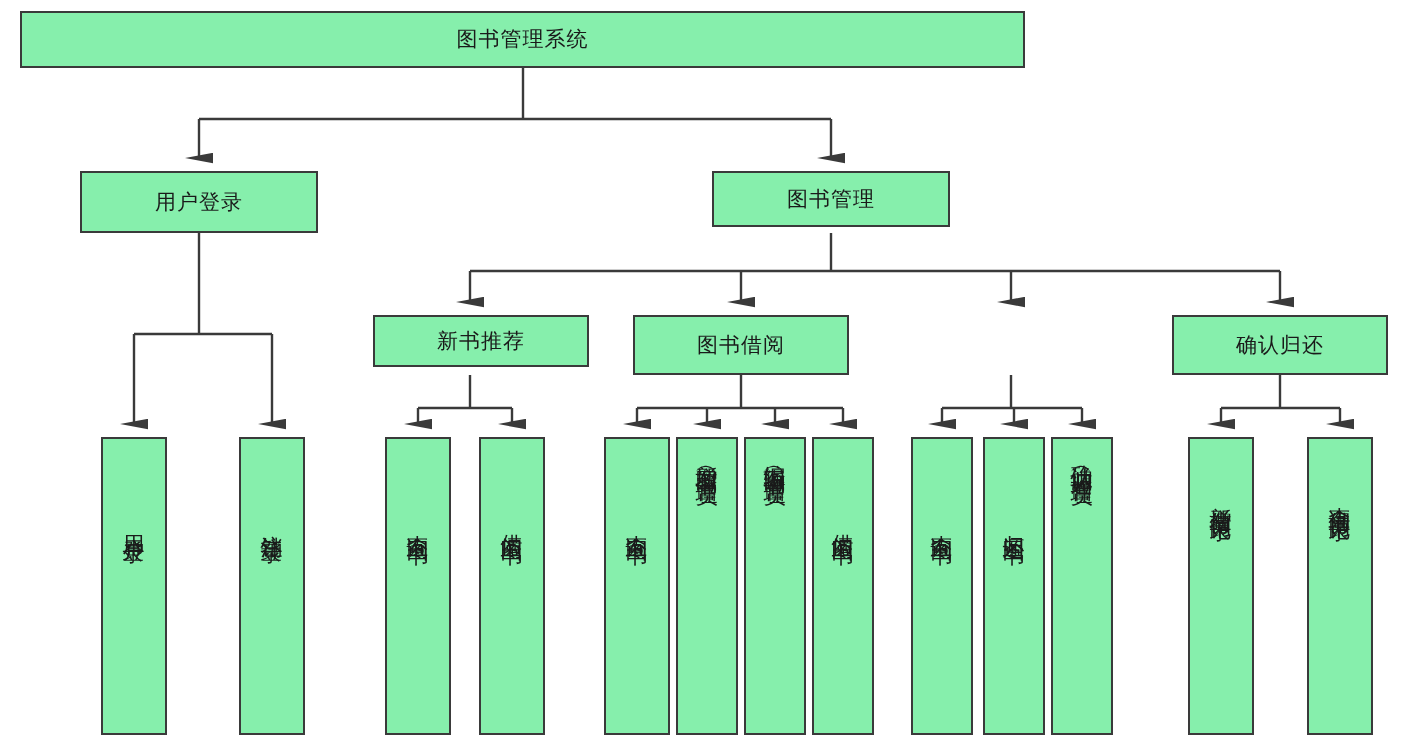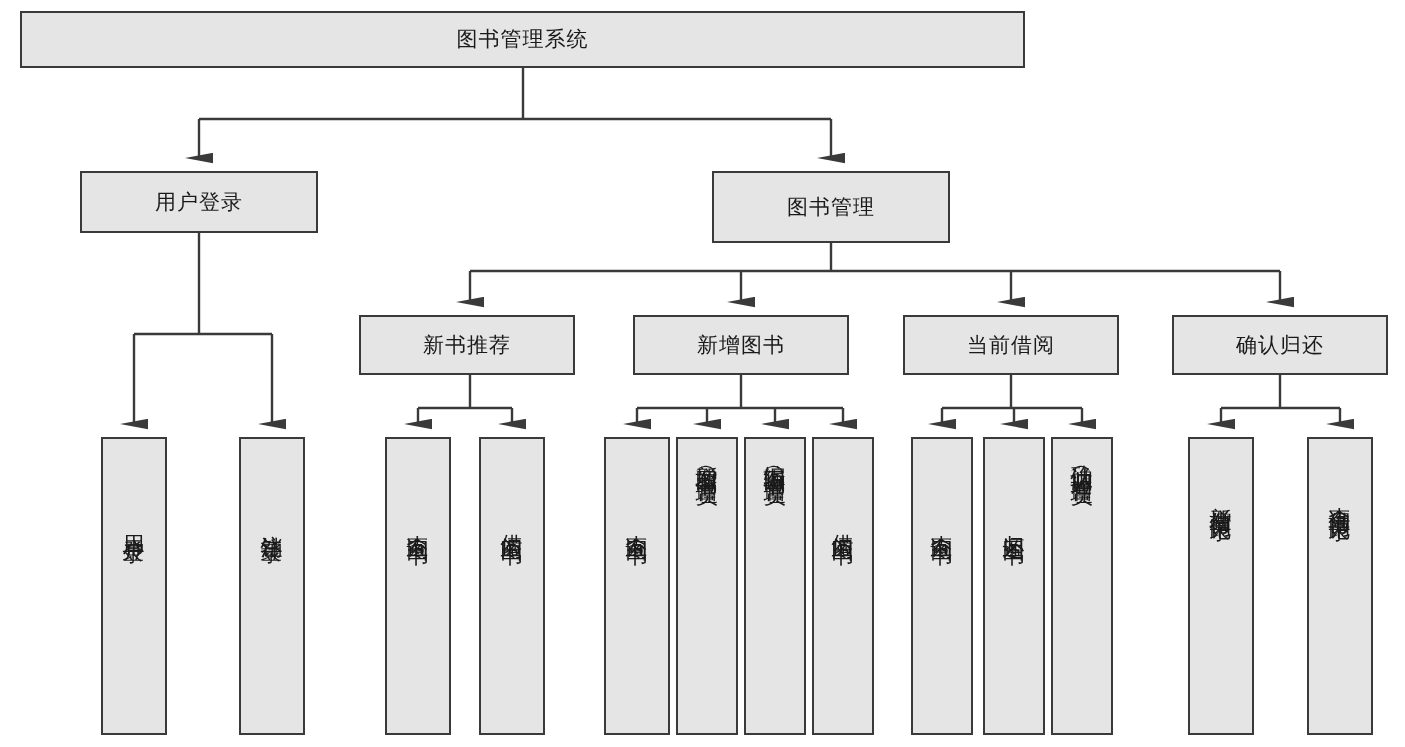--- a/index.html
+++ b/index.html
@@ -23,21 +23,21 @@
     position: absolute;
     left: 0;
     top: 0;
     width: 1405px;
     height: 747px;
   }
   .node-box {
     position: absolute;
     box-sizing: border-box;
     border: 2.5px solid #3a3a3a;
-    background: #e5e5e5;
+    background: #86efac;
     display: flex;
     align-items: center;
     justify-content: center;
     color: #1a1a1a;
   }
   .node-label {
     text-align: center;
     line-height: 1.15;
     white-space: nowrap;
   }
@@ -130,32 +130,29 @@
     </g>
   </svg>
 
   <div class="node-box node-horizontal" style="left:20px; top:11px; width:1005px; height:57px;">
     <span class="node-label">图书管理系统</span>
   </div>
 
   <div class="node-box node-horizontal" style="left:80px; top:171px; width:238px; height:62px;">
     <span class="node-label">用户登录</span>
   </div>
-  <div class="node-box node-horizontal" style="left:712px; top:171px; width:238px; height:72px;">
+  <div class="node-box node-horizontal" style="left:712px; top:171px; width:238px; height:56px;">
     <span class="node-label">图书管理</span>
   </div>
 
-  <div class="node-box node-horizontal" style="left:359px; top:315px; width:216px; height:60px;">
+  <div class="node-box node-horizontal" style="left:373px; top:315px; width:216px; height:52px;">
     <span class="node-label">新书推荐</span>
   </div>
   <div class="node-box node-horizontal" style="left:633px; top:315px; width:216px; height:60px;">
-    <span class="node-label">新增图书</span>
-  </div>
-  <div class="node-box node-horizontal" style="left:903px; top:315px; width:216px; height:60px;">
-    <span class="node-label">当前借阅</span>
+    <span class="node-label">图书借阅</span>
   </div>
   <div class="node-box node-horizontal" style="left:1172px; top:315px; width:216px; height:60px;">
     <span class="node-label">确认归还</span>
   </div>
 
   <div class="node-box node-vertical mid" style="left:101px; top:437px; width:66px; height:298px;">
     <span class="node-label">用户登录</span>
   </div>
   <div class="node-box node-vertical mid" style="left:239px; top:437px; width:66px; height:298px;">
     <span class="node-label">注销登录</span>

